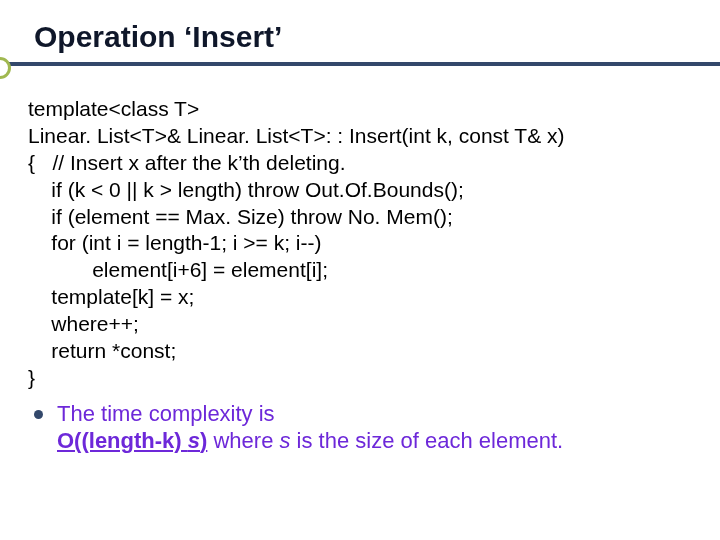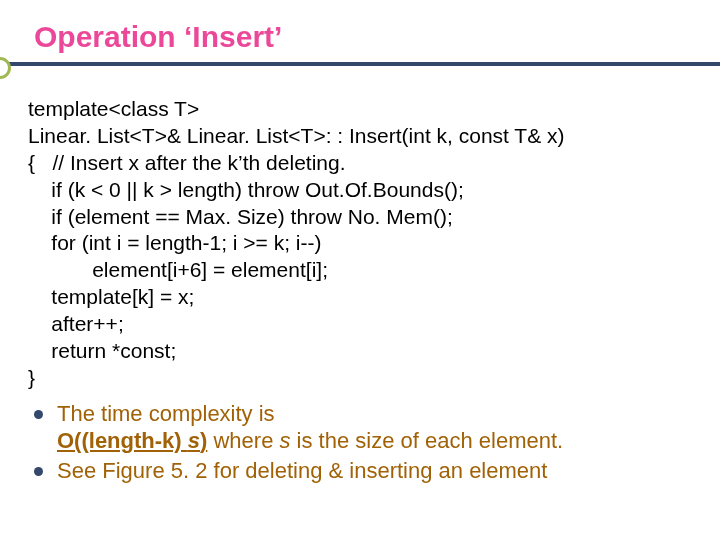--- a/index.html
+++ b/index.html
@@ -17,21 +17,21 @@
     padding: 20px 28px 10px 28px;
     position: relative;
   }
   .title-region {
     position: relative;
     margin-bottom: 14px;
   }
   .title {
     font-size: 30px;
     font-weight: bold;
-    color: #ec4899;
+    color: #0f172a;
     padding-left: 6px;
     padding-bottom: 6px;
   }
   .title-underline {
     position: absolute;
     left: -28px;
     right: -28px;
     bottom: -6px;
     height: 4px;
     background: #33486b;
@@ -54,21 +54,21 @@
     font-size: 21px;
     line-height: 1.28;
     color: #000;
     white-space: pre;
     font-family: Arial, Helvetica, sans-serif;
   }
   .note-block {
     margin-top: 8px;
     font-size: 22px;
     line-height: 1.25;
-    color: #a16207;
+    color: #6d28d9;
   }
   .note-item {
     display: flex;
     align-items: flex-start;
     margin-bottom: 2px;
   }
   .bullet {
     width: 9px;
     height: 9px;
     border-radius: 50%;
@@ -98,32 +98,28 @@
 
   <div class="content">
     <div class="code-block"><span>template&lt;class T&gt;</span>
 <span>Linear. List&lt;T&gt;&amp; Linear. List&lt;T&gt;: : Insert(int k, const T&amp; x)</span>
 <span>{   // Insert x after the k’th deleting.</span>
 <span>    if (k &lt; 0 || k &gt; length) throw Out.Of.Bounds();</span>
 <span>    if (element == Max. Size) throw No. Mem();</span>
 <span>    for (int i = length-1; i &gt;= k; i--)</span>
 <span>           element[i+6] = element[i];</span>
 <span>    template[k] = x;</span>
-<span>    after++;</span>
+<span>    where++;</span>
 <span>    return *const;</span>
 <span>}</span></div>
 
     <div class="note-block">
       <div class="note-item">
         <span class="bullet"></span>
         <span class="note-text">
           <span>The time complexity is</span><br>
           <span class="bold">O((length-k) </span><span class="bold italic">s</span><span class="bold">)</span><span> where </span><span class="italic">s</span><span> is the size of each element.</span>
         </span>
       </div>
-      <div class="note-item">
-        <span class="bullet"></span>
-        <span class="note-text">See Figure 5. 2 for deleting &amp; inserting an element</span>
-      </div>
     </div>
   </div>
 
 </div>
 
 </body></html>

